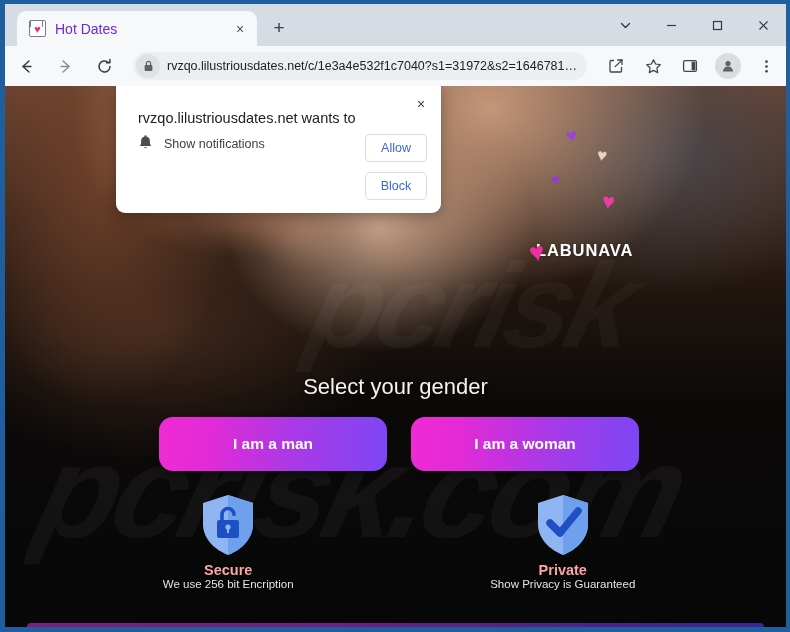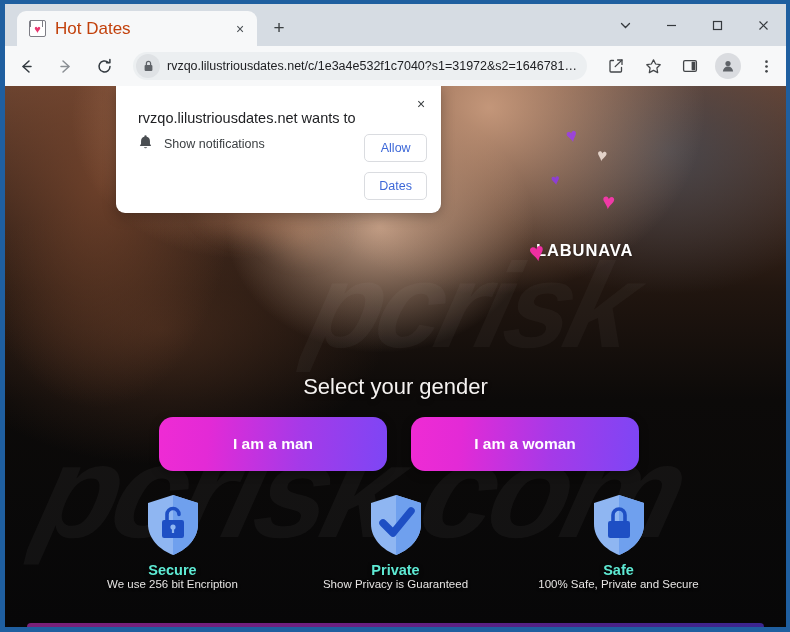--- a/index.html
+++ b/index.html
@@ -47,21 +47,21 @@
     border-left: 1.4px solid #7d7d85;
     border-right: 1.4px solid #7d7d85;
     transform: skewY(0deg);
   }
   #favicon .heart {
     position: absolute; left: 50%; top: 54%;
     transform: translate(-50%,-50%);
     color: #e8366f; font-size: 11px; line-height: 1;
   }
   #tab-title {
-    font-size: 17px; color: #c2410c;
+    font-size: 14px; color: #6d28d9;
     white-space: nowrap; overflow: hidden;
     flex: 1;
   }
   #tab-close {
     width: 18px; height: 18px; flex: none;
     display: flex; align-items: center; justify-content: center;
     color: #4a4f54; font-size: 14px; line-height: 1;
     border-radius: 50%;
   }
   #newtab {
@@ -211,21 +211,21 @@
     display: flex; justify-content: space-around;
     padding: 0 56px;
   }
   .badge {
     display: flex; flex-direction: column; align-items: center;
     width: 220px;
   }
   .badge .shield { width: 56px; height: 62px; }
   .badge .btitle {
     margin-top: 6px;
-    color: #5eead4; font-size: 14.5px; font-weight: 700;
+    color: #fca5a5; font-size: 14.5px; font-weight: 700;
     text-shadow: 0 1px 4px rgba(0,0,0,.6);
   }
   .badge .bsub {
     color: #e6e4e3; font-size: 11.5px;
     text-shadow: 0 1px 3px rgba(0,0,0,.6);
     white-space: nowrap;
   }
 
   
   #likes-card {
@@ -420,32 +420,20 @@
           <svg viewBox="0 0 56 62" width="56" height="62">
             <path d="M28 1 L53 9 V30 C53 45 41 56 28 61 C15 56 3 45 3 30 V9 Z" fill="#8fb6f2"></path>
             <path d="M28 1 L53 9 V30 C53 45 41 56 28 61 Z" fill="#6fa0ee"></path>
             <path d="M15 29 L25 39 L43 17" stroke="#1e4fc4" stroke-width="7.5" fill="none" stroke-linecap="round" stroke-linejoin="round"></path>
           </svg>
         </span>
         <span class="btitle">Private</span>
         <span class="bsub">Show Privacy is Guaranteed</span>
       </div>
 
-      <div class="badge">
-        <span class="shield">
-          <svg viewBox="0 0 56 62" width="56" height="62">
-            <path d="M28 1 L53 9 V30 C53 45 41 56 28 61 C15 56 3 45 3 30 V9 Z" fill="#8fb6f2"></path>
-            <path d="M28 1 L53 9 V30 C53 45 41 56 28 61 Z" fill="#6fa0ee"></path>
-            <rect x="17" y="27" width="22" height="17" rx="2.2" fill="#1e4fc4"></rect>
-            <path d="M22 27 V21 a6 6 0 0 1 12 0 V27" stroke="#1e4fc4" stroke-width="3.6" fill="none" stroke-linecap="round"></path>
-          </svg>
-        </span>
-        <span class="btitle">Safe</span>
-        <span class="bsub">100% Safe, Private and Secure</span>
-      </div>
     </div>
 
     <div id="likes-card">
       
       
     </div>
 
     <div id="notif">
       <div id="notif-close">×</div>
       <div id="notif-title">rvzqo.lilustriousdates.net wants to</div>
@@ -453,18 +441,18 @@
         <span>
           <svg width="15" height="16" viewBox="0 0 15 16">
             <path d="M7.5 1.2 a1.15 1.15 0 0 1 1.15 1.15 v.5 a4.5 4.5 0 0 1 3.3 4.35 v2.6 l1.2 2.1 H1.85 l1.2 -2.1 V7.2 a4.5 4.5 0 0 1 3.3 -4.35 v-.5 A1.15 1.15 0 0 1 7.5 1.2 Z" fill="#4a4e52"></path>
             <path d="M5.9 13.2 a1.7 1.7 0 0 0 3.2 0 Z" fill="#4a4e52"></path>
           </svg>
         </span>
         <span class="plabel">Show notifications</span>
       </div>
       <div id="notif-actions">
         <button class="nbtn">Allow</button>
-        <button class="nbtn">Dates</button>
+        <button class="nbtn">Block</button>
       </div>
     </div>
 
   </div>
 </div>
 
 </body></html>

